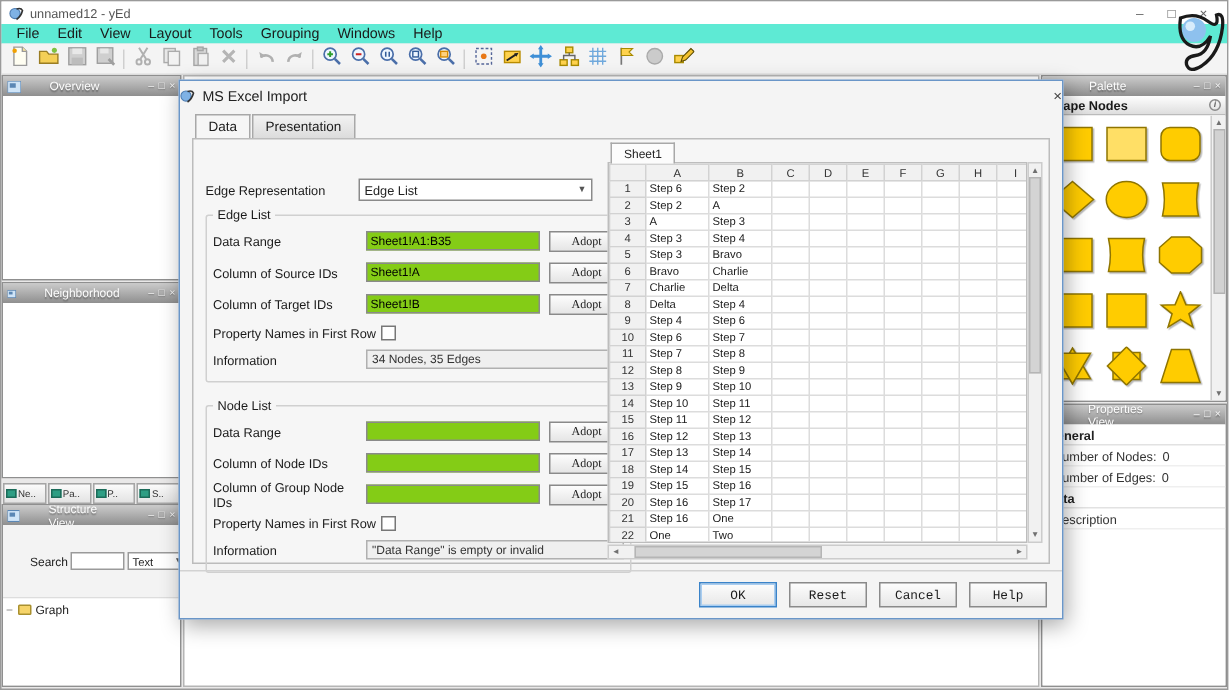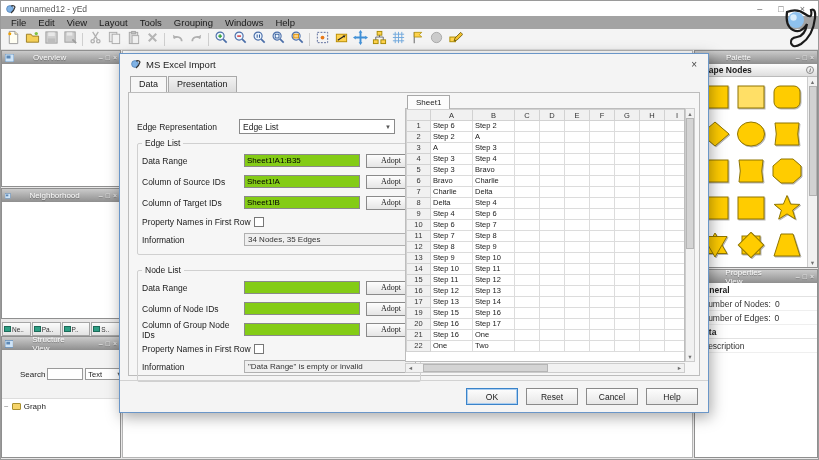--- a/index.html
+++ b/index.html
@@ -4,21 +4,21 @@
 <style>
   *{box-sizing:border-box;margin:0;padding:0}
   html,body{width:819px;height:460px;overflow:hidden}
   body{font-family:"Liberation Sans",sans-serif;background:#dcdcdc;color:#222}
   .window{position:relative;width:819px;height:460px;background:#e9e8e8;border:1px solid #9a9a9a}
 
   
   .titlebar{height:15px;background:#fff;display:flex;align-items:center;gap:4px;padding:0 5px;font-size:8.5px;color:#555}
   .win-controls{margin-left:auto;display:flex;gap:16px;font-size:9px;color:#666;padding-right:8px}
   .win-controls span{cursor:default}
-  .menubar{height:13px;background:#a3a3a3;display:flex;align-items:center;font-size:9.5px;padding-left:4px}
+  .menubar{height:13px;background:#5eead4;display:flex;align-items:center;font-size:9.5px;padding-left:4px}
   .menu-item{padding:0 6px;color:#1a1a1a}
   .toolbar{height:21px;background:#f4f4f4;border-bottom:1px solid #dcdcdc;display:flex;align-items:center;padding-left:3px;gap:1px}
   .tb-btn{width:18px;height:18px;border:none;background:transparent;padding:1px;display:flex;align-items:center;justify-content:center}
   .tb-sep{width:1px;height:13px;background:#cfcfcf;margin:0 2px}
   .logo{position:absolute;top:5px;right:1px;z-index:3}
 
   
   .canvas{position:absolute;left:121px;top:49px;right:125px;bottom:1px;background:#fff;border:1px solid #b5b5b5}
   .left-dock{position:absolute;left:0;top:49px;width:120px;bottom:1px;display:flex;flex-direction:column}
   .right-dock{position:absolute;right:0;top:49px;width:124px;bottom:1px;display:flex;flex-direction:column}
@@ -54,21 +54,21 @@
 
   
   .p-props{flex:1;margin-top:1px}
   .props-body{flex:1;background:#fff;font-size:8.5px}
   .prop-group{font-weight:bold;padding:2px 3px 1px 3px;border-bottom:1px solid #e2e2e2}
   .prop-row{display:flex;padding:1.5px 3px 1.5px 7px;border-bottom:1px solid #efefef;color:#333}
   .prop-val{margin-left:4px}
 
   
   .dialog{position:absolute;left:118px;top:52px;width:590px;height:360px;background:#f4f4f4;border:1px solid #6a96c8;box-shadow:2px 4px 14px rgba(0,0,0,.35);z-index:10}
-  .dlg-title{height:20px;display:flex;align-items:center;gap:5px;padding:0 11px;font-size:9.5px;color:#222}
+  .dlg-title{height:20px;display:flex;align-items:center;gap:5px;padding:0 0;font-size:9.5px;color:#222}
   .dlg-close{margin-left:auto;font-size:10px;color:#444}
   .dlg-tabs{position:absolute;left:10px;top:22px;display:flex}
   .tab{padding:2px 8px;font-size:9px;border:1px solid #a8a8a8;background:linear-gradient(#f2f2f2,#dcdcdc);margin-right:1px;color:#1a1a1a;border-bottom:none}
   .tab.active{background:#f6f6f6;position:relative;z-index:2;padding-bottom:3px}
   .dlg-content{position:absolute;left:8px;top:38px;right:8px;bottom:36px;border:1px solid #bcbcbc;background:#f6f6f6}
   .form{position:absolute;left:0;top:16px;width:274px;bottom:0;padding:8px 8px 0 8px}
   .frow{display:flex;align-items:center;margin-bottom:2px;height:19px}
   .flabel{width:102px;flex:none;font-size:8.5px;color:#1a1a1a}
   .ftext{flex:1;height:13px;border:1px solid #8a8a8a;background:#84cc16;font-size:8px;font-family:inherit;padding:0 2px;min-width:0}
   .adopt{width:50px;flex:none;height:14px;margin-left:6px;font-size:8px;font-family:Liberation Serif, serif;background:linear-gradient(#fdfdfd,#e5e5e5);border:1px solid #8a8a8a;color:#1a1a1a}
@@ -89,21 +89,21 @@
   td.rowhdr{background:#f1f1f1;border-color:#d2d2d2;text-align:center;padding:0;color:#333}
   .sheet-vscroll{position:absolute;right:0;top:13px;bottom:11px;width:10px;background:#f1f1f1;border:1px solid #ccc;display:flex;flex-direction:column;align-items:center;font-size:5.5px;color:#707070}
   .sheet-vscroll .thumb{width:8px;height:52%;background:#d4d4d4;border:1px solid #b5b5b5}
   .sheet-hscroll{position:absolute;left:0;bottom:0;right:10px;height:10px;background:#f1f1f1;border:1px solid #ccc;display:flex;align-items:center;font-size:5.5px;color:#707070}
   .sheet-hscroll .thumb{height:8px;width:45%;margin-left:8px;background:#d4d4d4;border:1px solid #b5b5b5}
   .sheet-hscroll .sb-arrow{width:9px;height:100%}
   .sheet-hscroll .right-ar{margin-left:auto}
 
   .dlg-sep{position:absolute;left:0;right:0;bottom:31px;border-top:1px solid #d2d2d2}
   .dlg-buttons{position:absolute;right:10px;bottom:7px;display:flex;gap:8px}
-  .dlg-btn{width:52px;height:17px;font-size:8.5px;font-family:Liberation Sans, sans-serif;background:linear-gradient(#fdfdfd,#e7e7e7);border:1px solid #8a8a8a;color:#1a1a1a}
+  .dlg-btn{width:52px;height:17px;font-size:8.5px;font-family:Liberation Mono, monospace;background:linear-gradient(#fdfdfd,#e7e7e7);border:1px solid #8a8a8a;color:#1a1a1a}
   .dlg-btn.focus{border:1px solid #3a83c9;box-shadow:0 0 0 1px #a9cdf0 inset}
 </style>
 </head>
 <body>
 
 <div class="window">
 
   <div class="titlebar">
     <svg width="10" height="10" viewBox="0 0 10 10">
         <circle cx="4" cy="5" r="3.4" fill="#7fb2e5" stroke="#4a7ab0" stroke-width="0.7"></circle>
@@ -781,20 +781,32 @@
                   <td>Step 14</td>
                   <td></td>
                   <td></td>
                   <td></td>
                   <td></td>
                   <td></td>
                   <td></td>
                   <td></td>
                 </tr>
                 <tr>
+                  <td class="rowhdr">18</td>
+                  <td>Step 14</td>
+                  <td>Step 15</td>
+                  <td></td>
+                  <td></td>
+                  <td></td>
+                  <td></td>
+                  <td></td>
+                  <td></td>
+                  <td></td>
+                </tr>
+                <tr>
                   <td class="rowhdr">19</td>
                   <td>Step 15</td>
                   <td>Step 16</td>
                   <td></td>
                   <td></td>
                   <td></td>
                   <td></td>
                   <td></td>
                   <td></td>
                   <td></td>

